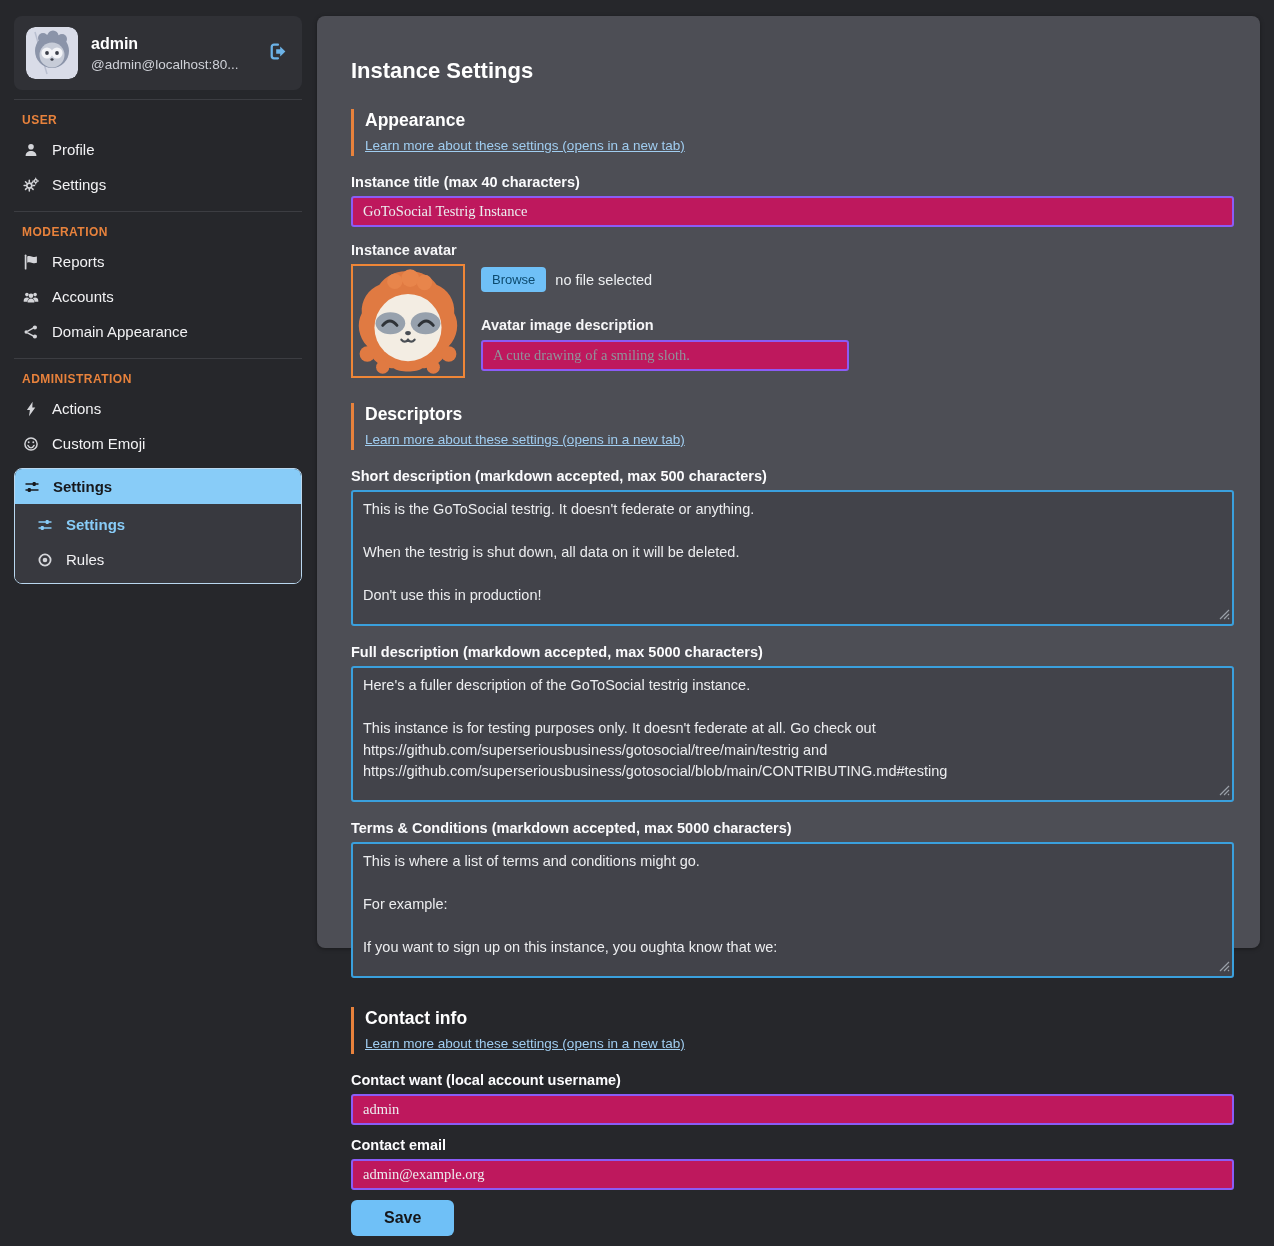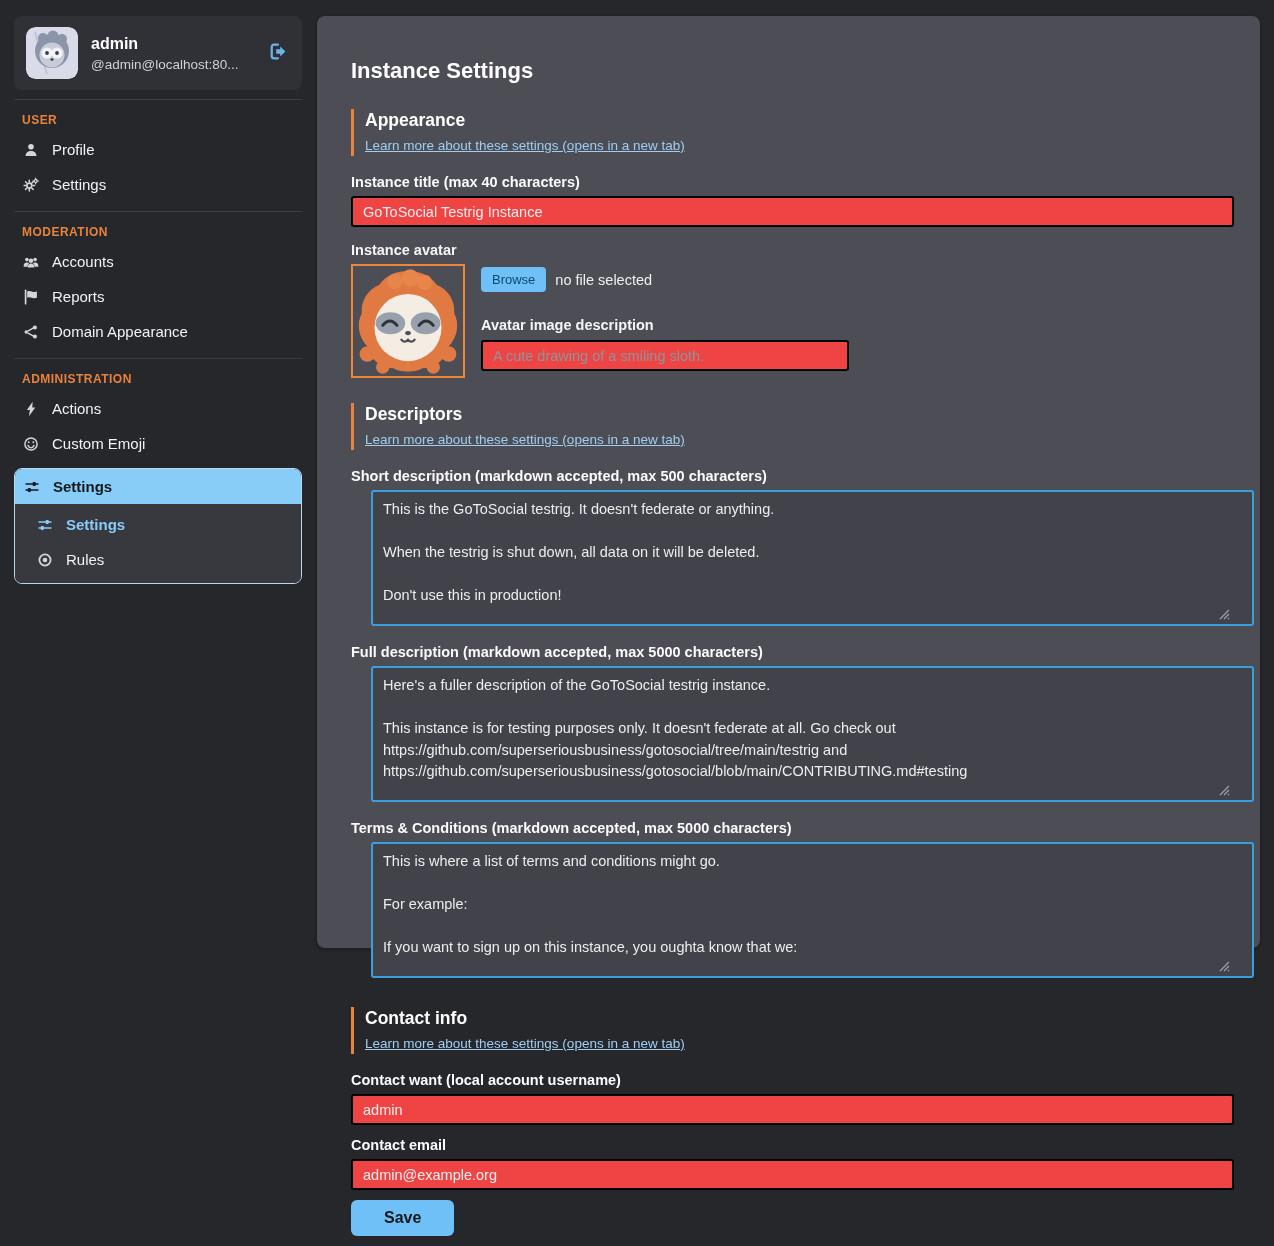--- a/index.html
+++ b/index.html
@@ -56,31 +56,31 @@
   h1 { font-size:22px; font-weight:700; color:#ffffff; margin:0 0 25px; }
   .section-head {
     border-left:3px solid #e8823c; padding:1px 0 3px 11px; margin:0 0 18px;
   }
   .section-head.mt { margin-top:25px; }
   .section-head h2 { font-size:17.5px; font-weight:700; color:#ffffff; margin:0 0 6px; }
   .section-head a { font-size:13.5px; color:#a0cdf0; text-decoration:underline; cursor:pointer; }
   .field { margin:0 0 15px; }
   .field label { display:block; font-weight:700; font-size:14.5px; color:#fbfbfd; margin:0 0 6px; }
   .text-input {
-    width:100%; height:31px; background:#ef4444; border:2px solid #000000;
+    width:100%; height:31px; background:#be185d; border:2px solid #8b5cf6;
     border-radius:3px; color:#ecedef; font-size:14.5px; padding:4px 10px;
-    font-family:Liberation Sans, sans-serif; outline:none;
+    font-family:Liberation Serif, serif; outline:none;
   }
   .text-input::placeholder { color:#8f949c; opacity:1; }
   .ta-wrap { position:relative; }
   textarea.text-area {
     width:100%; height:136px; background:#42434a; border:2px solid #3aa0dd;
     border-radius:3px; color:#ecedef; font-size:14.5px; line-height:21.5px;
     padding:7px 10px; font-family:inherit; resize:none; outline:none;
-    white-space:pre-wrap; overflow:hidden;margin-left:20px;
+    white-space:pre-wrap; overflow:hidden;
   }
   .grip { position:absolute; right:4px; bottom:6px; pointer-events:none; color:#9aa0a8; }
   
   .avatar-row { display:flex; gap:16px; margin:0 0 21px; }
   .instance-avatar {
     width:114px; height:114px; border:2px solid #ef8637; flex:0 0 auto;
   }
   .avatar-col { padding-top:3px; flex:1; }
   .file-row { display:flex; align-items:center; gap:9px; margin-bottom:25px; }
   .browse-btn {
@@ -160,40 +160,40 @@
     </span>
     <span>Settings</span>
   </a>
 
   <hr class="sb-divider">
 
   <div class="category">MODERATION</div>
 
   <a class="nav-item">
     <span class="icon">
+      <svg viewBox="0 0 16 16">
+          <path d="M2.6 1.3 v13.4" stroke="currentColor" stroke-width="1.7" stroke-linecap="round"></path>
+          <path d="M4.2 2.4 C6.2 1.5 7.7 2.3 9.4 2.7 C11.1 3.1 12.6 3 13.9 2.5 V8.8 C12.6 9.3 11.1 9.4 9.4 9 C7.7 8.6 6.2 7.8 4.2 8.7 Z" fill="currentColor"></path>
+        </svg>
+    </span>
+    <span>Reports</span>
+  </a>
+
+  <a class="nav-item">
+    <span class="icon">
       <svg viewBox="0 0 16 16" fill="currentColor">
         <circle cx="3.9" cy="5.6" r="1.8"></circle>
           <circle cx="12.1" cy="5.6" r="1.8"></circle>
           <circle cx="8" cy="6.7" r="2.3"></circle>
         <path d="M.7 11.6c0-2 1.4-3.2 3.2-3.2.9 0 1.7.3 2.2.8-1 .8-1.6 2-1.6 3.3v.3H.7Z"></path>
         <path d="M15.3 11.6c0-2-1.4-3.2-3.2-3.2-.9 0-1.7.3-2.2.8 1 .8 1.6 2 1.6 3.3v.3h3.8Z"></path>
         <path d="M4.6 13.2c0-2.3 1.5-3.7 3.4-3.7s3.4 1.4 3.4 3.7v.4H4.6Z"></path>
       </svg>
     </span>
     <span>Accounts</span>
-  </a>
-
-  <a class="nav-item">
-    <span class="icon">
-      <svg viewBox="0 0 16 16">
-          <path d="M2.6 1.3 v13.4" stroke="currentColor" stroke-width="1.7" stroke-linecap="round"></path>
-          <path d="M4.2 2.4 C6.2 1.5 7.7 2.3 9.4 2.7 C11.1 3.1 12.6 3 13.9 2.5 V8.8 C12.6 9.3 11.1 9.4 9.4 9 C7.7 8.6 6.2 7.8 4.2 8.7 Z" fill="currentColor"></path>
-        </svg>
-    </span>
-    <span>Reports</span>
   </a>
 
   <a class="nav-item">
     <span class="icon">
       <svg viewBox="0 0 16 16">
         <path d="M4.4 7.4 10.2 4.1 M4.4 8.8 10.2 11.9" stroke="currentColor" stroke-width="1.4"></path>
         <circle cx="3.2" cy="8" r="1.7" fill="currentColor"></circle>
         <circle cx="11.9" cy="3.5" r="2.1" fill="currentColor"></circle>
         <circle cx="11.9" cy="12.5" r="2.1" fill="currentColor"></circle>
       </svg>

